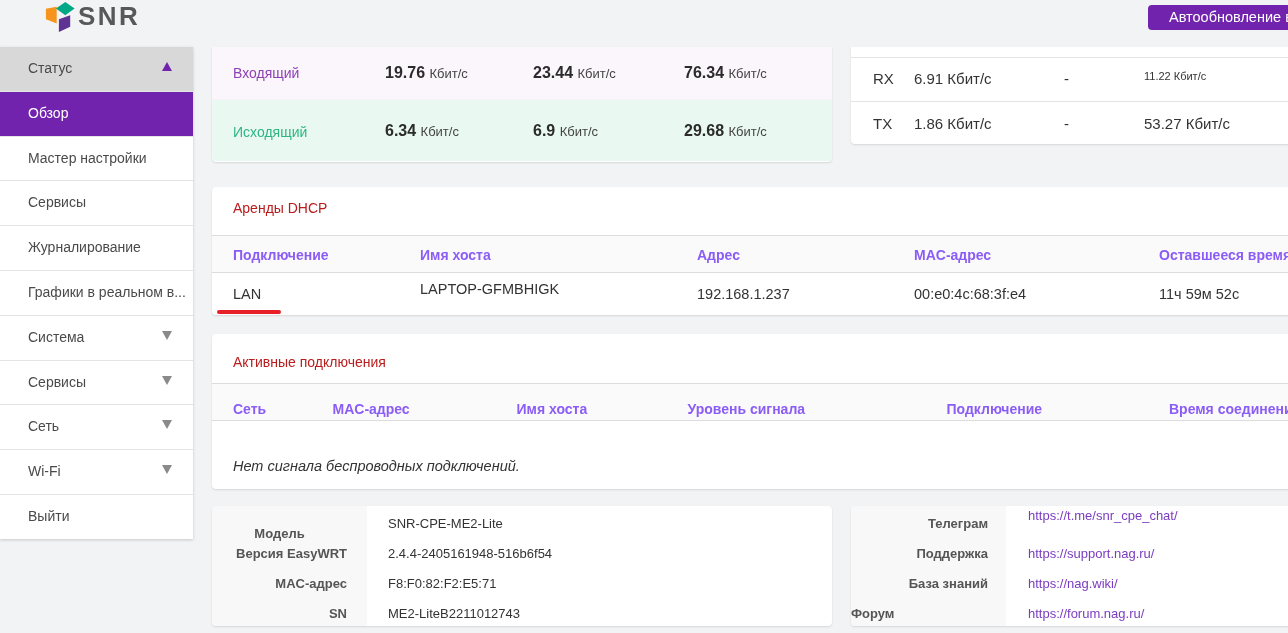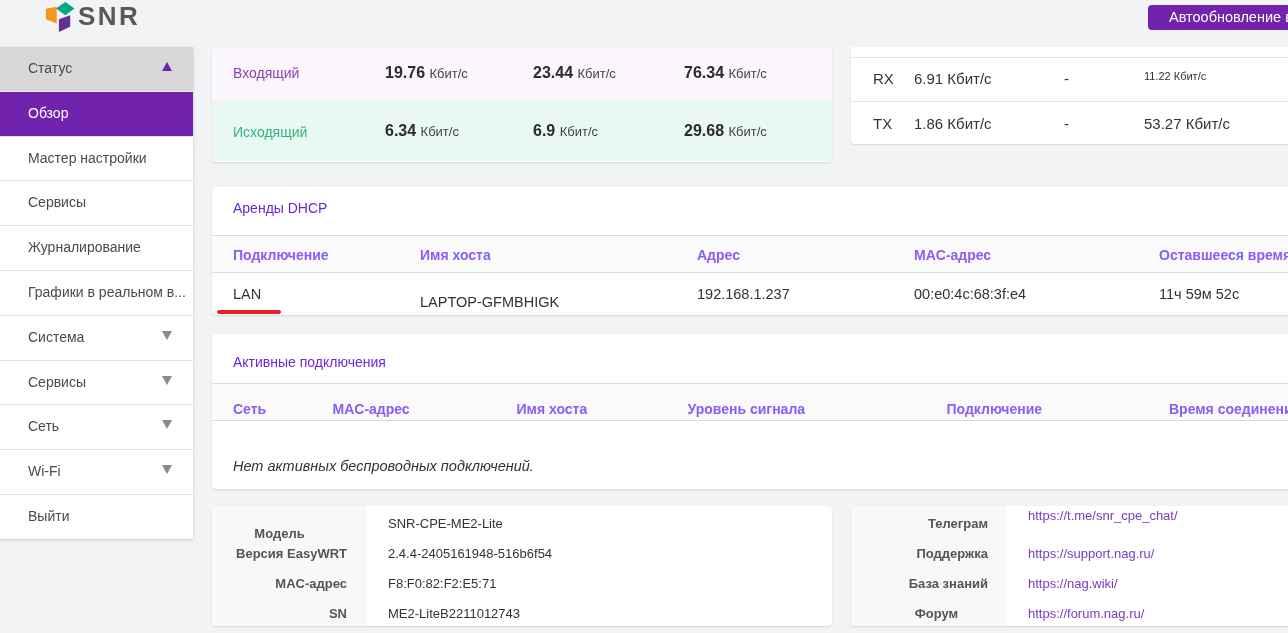--- a/index.html
+++ b/index.html
@@ -10,21 +10,21 @@
 #sb{position:absolute;left:0;top:47px;width:193px;background:#fff;box-shadow:0 1px 3px rgba(0,0,0,.18)}
 #sb .it{box-sizing:content-box;height:43.8px;line-height:43.8px;padding-left:28px;font-size:14px;color:#4a4a4a;border-top:1px solid #e4e4e4;position:relative;white-space:nowrap;overflow:hidden}
 #sb .it:first-child{border-top:none}
 #sb .tri{position:absolute;right:21px;top:15px;width:0;height:0;border-left:5.75px solid transparent;border-right:5.75px solid transparent;border-top:9px solid #8a8a8a}
 #sb .hd .tri{border-top:none;border-bottom:9px solid #7123ad}
 #sb .hd{background:#d8d8d8}
 
 #sb .act{background:#7123ad;color:#fff}
 .card{position:absolute;background:#fff;border-radius:4px;box-shadow:0 1px 2px rgba(0,0,0,.12)}
 .t{position:absolute;white-space:nowrap}
-.ttl{font-size:14px;color:#6d28d9}
+.ttl{font-size:14px;color:#b91c1c}
 .hdr{font-size:14px;font-weight:bold;color:#8b5cf6}
 .cell{font-size:14.5px;color:#333}
 .val{font-size:16px;font-weight:bold;color:#2b2b2b}
 .un{font-size:13px;font-weight:normal;color:#444}
 .lbl{font-size:13px;font-weight:bold;color:#555}
 .vv{font-size:13px;color:#333}
 .lnk{font-size:13px;color:#7b3dc0}
 </style></head>
 <body>
 
@@ -79,54 +79,54 @@
 
 <div class="card" style="left:212px;top:187px;width:1261px;height:128px">
 <span class="t ttl" style="left:21px;top:12.5px">Аренды DHCP</span>
 <div style="position:absolute;left:0;top:48px;width:100%;height:37.5px;background:#fafafa;border-top:1px solid #dcdcdc;border-bottom:1px solid #dcdcdc"></div>
 <span class="t hdr" style="left:21px;top:60px">Подключение</span>
 <span class="t hdr" style="left:208px;top:60px">Имя хоста</span>
 <span class="t hdr" style="left:485px;top:60px">Адрес</span>
 <span class="t hdr" style="left:702px;top:60px">MAC-адрес</span>
 <span class="t hdr" style="left:947px;top:60px">Оставшееся время аренды</span>
 <span class="t cell" style="left:21px;top:99px">LAN</span>
-<span class="t cell" style="left:208px;top:107px">LAPTOP-GFMBHIGK</span>
+<span class="t cell" style="left:208px;top:94px">LAPTOP-GFMBHIGK</span>
 <span class="t cell" style="left:485px;top:99px">192.168.1.237</span>
 <span class="t cell" style="left:702px;top:99px">00:e0:4c:68:3f:e4</span>
 <span class="t cell" style="left:947px;top:99px">11ч 59м 52с</span>
 <div style="position:absolute;left:4.5px;top:123px;width:64px;height:3.5px;background:#e62129;border-radius:2px"></div>
 </div>
 
 <div class="card" style="left:212px;top:334px;width:1261px;height:155px">
 <span class="t ttl" style="left:21px;top:19.5px">Активные подключения</span>
 <div style="position:absolute;left:0;top:48.5px;width:100%;height:38px;background:#fafafa;border-top:1px solid #dcdcdc;border-bottom:1px solid #dcdcdc"></div>
 <span class="t hdr" style="left:21px;top:66.5px">Сеть</span>
 <span class="t hdr" style="left:120.5px;top:66.5px">MAC-адрес</span>
 <span class="t hdr" style="left:304.5px;top:66.5px">Имя хоста</span>
 <span class="t hdr" style="left:475.5px;top:66.5px">Уровень сигнала</span>
 <span class="t hdr" style="left:734.5px;top:66.5px">Подключение</span>
 <span class="t hdr" style="left:957px;top:66.5px">Время соединения</span>
-<span class="t" style="left:21px;top:124px;font-size:14.5px;font-style:italic;color:#333">Нет активных беспроводных подключений.</span>
+<span class="t" style="left:21px;top:124px;font-size:14.5px;font-style:italic;color:#333">Нет сигнала беспроводных подключений.</span>
 </div>
 
 <div class="card" style="left:212px;top:506px;width:620px;height:120px;overflow:hidden">
 <div style="position:absolute;left:0;top:0;width:155px;height:100%;background:#f8f8f8"></div>
 <span class="t lbl" style="left:0;top:20px;width:135px;text-align:center">Модель</span>
 <span class="t lbl" style="left:0;top:40px;width:135px;text-align:right">Версия EasyWRT</span>
 <span class="t lbl" style="left:0;top:70px;width:135px;text-align:right">MAC-адрес</span>
 <span class="t lbl" style="left:0;top:100px;width:135px;text-align:right">SN</span>
 <span class="t vv" style="left:176px;top:10px">SNR-CPE-ME2-Lite</span>
 <span class="t vv" style="left:176px;top:40px">2.4.4-2405161948-516b6f54</span>
 <span class="t vv" style="left:176px;top:70px">F8:F0:82:F2:E5:71</span>
 <span class="t vv" style="left:176px;top:100px">ME2-LiteB2211012743</span>
 </div>
 
 <div class="card" style="left:851px;top:506px;width:620px;height:120px;overflow:hidden">
 <div style="position:absolute;left:0;top:0;width:155px;height:100%;background:#f8f8f8"></div>
 <span class="t lbl" style="left:0;top:10px;width:137px;text-align:right">Телеграм</span>
 <span class="t lbl" style="left:0;top:40px;width:137px;text-align:right">Поддержка</span>
 <span class="t lbl" style="left:0;top:70px;width:137px;text-align:right">База знаний</span>
-<span class="t lbl" style="left:17px;top:100px;width:137px;text-align:center">Форум</span>
+<span class="t lbl" style="left:0;top:100px;width:137px;text-align:left">Форум</span>
 <span class="t lnk" style="left:177px;top:2px">https://t.me/snr_cpe_chat/</span>
 <span class="t lnk" style="left:177px;top:40px">https://support.nag.ru/</span>
 <span class="t lnk" style="left:177px;top:70px">https://nag.wiki/</span>
 <span class="t lnk" style="left:177px;top:100px">https://forum.nag.ru/</span>
 </div>
 
 </body></html>

